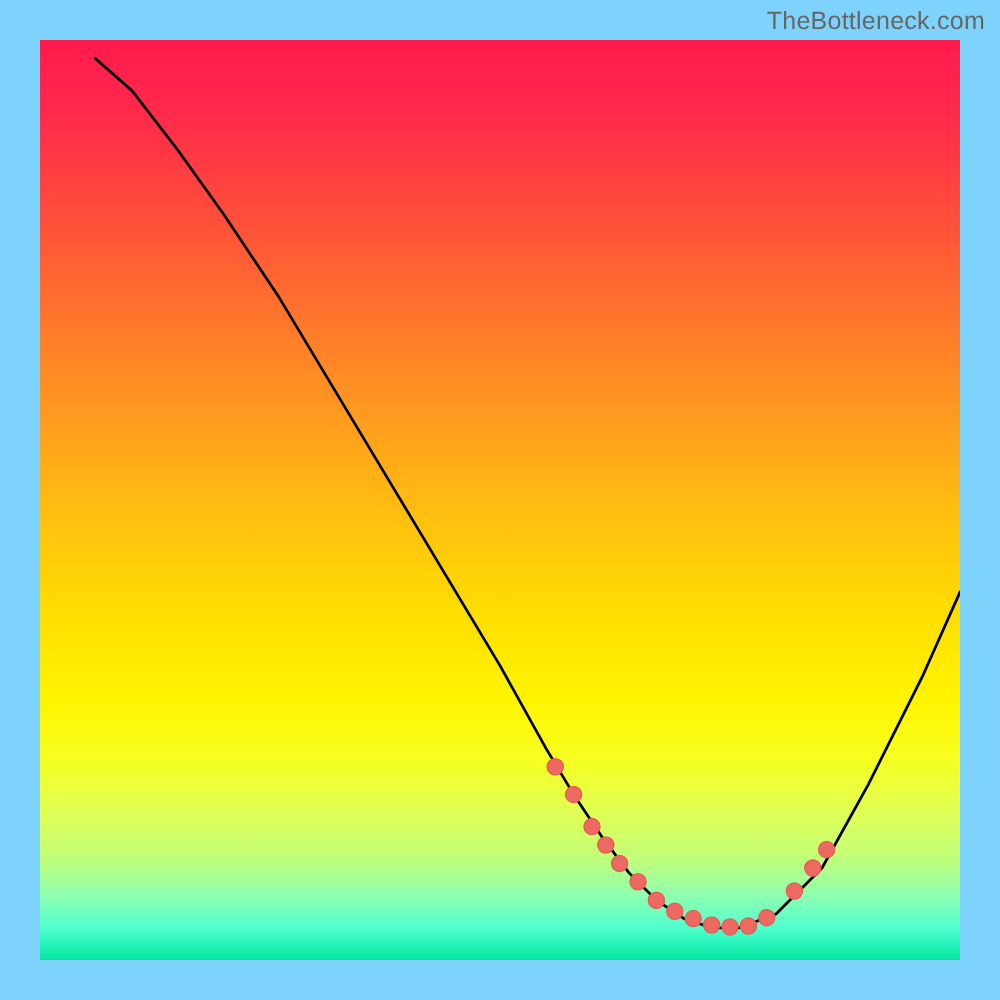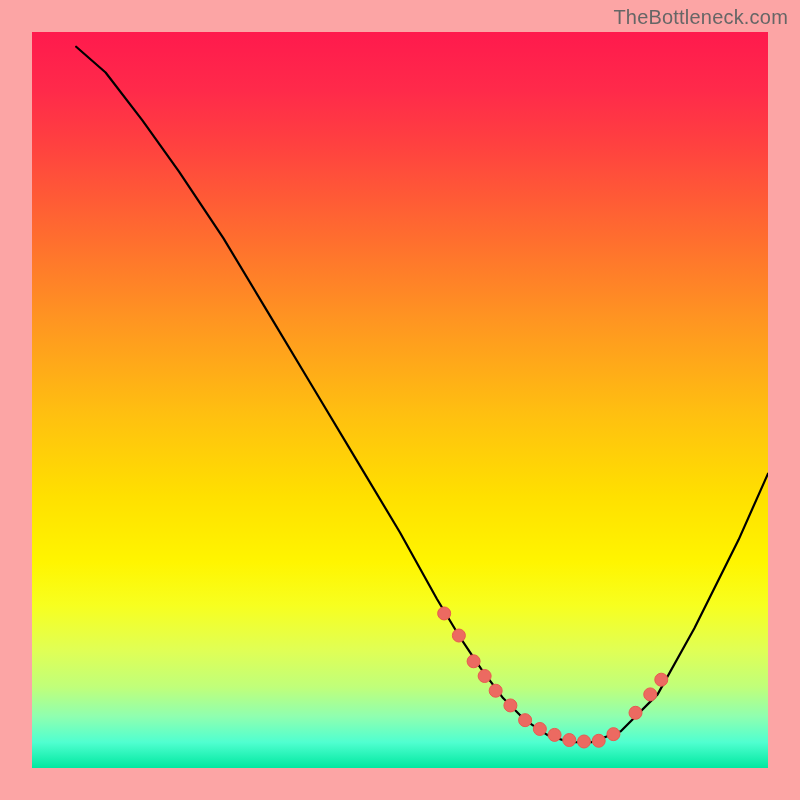--- a/index.html
+++ b/index.html
@@ -8,21 +8,21 @@
     width: 800px;
     height: 800px;
     background: #000;
     overflow: hidden;
     font-family: Arial, Helvetica, sans-serif;
   }
   .frame {
     position: absolute;
     width: 800px;
     height: 800px;
-    background: #fca5a5;
+    background: #7dd3fc;
   }
   .plot-area {
     position: absolute;
     left: 32px;
     top: 32px;
     width: 736px;
     height: 736px;
     overflow: hidden;
   }
   .gradient {

